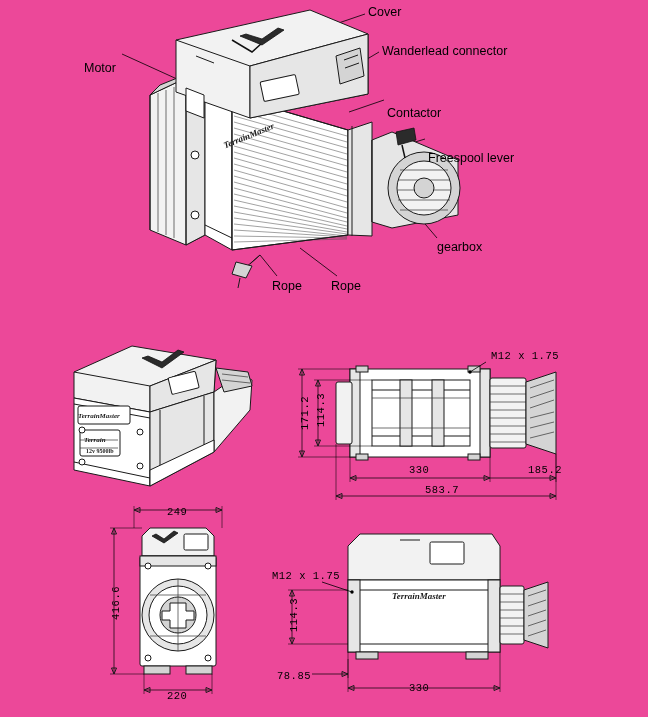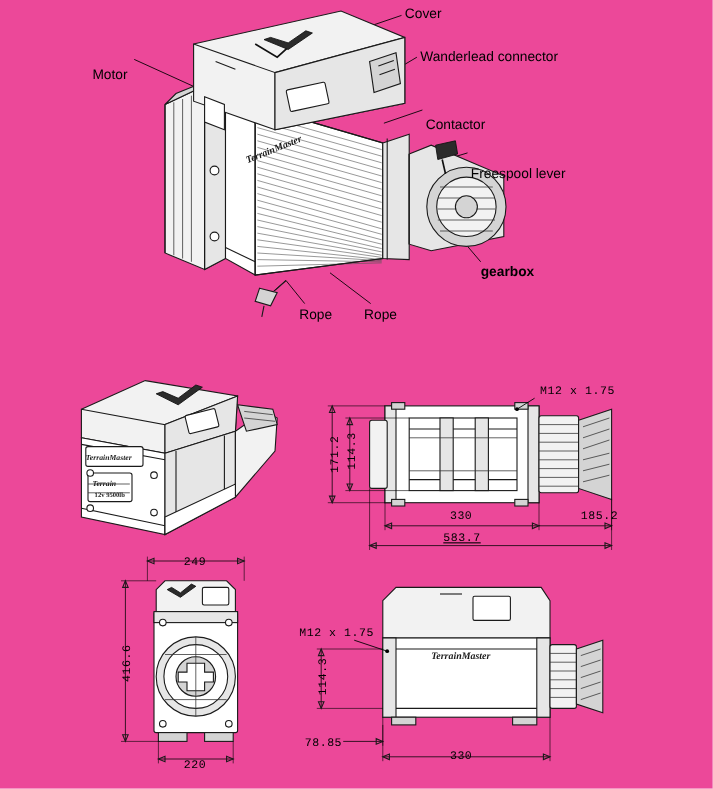--- a/index.html
+++ b/index.html
@@ -384,38 +384,38 @@
       <path class="ln" d="M500 688 L494 685.5 L494 690.5 Z" fill="#000"></path>
     </g>
 
   </svg>
 
   <div class="label" style="left:368px; top:6px;">Cover</div>
   <div class="label" style="left:84px; top:62px;">Motor</div>
   <div class="label" style="left:382px; top:45px;">Wanderlead connector</div>
   <div class="label" style="left:387px; top:107px;">Contactor</div>
   <div class="label" style="left:428px; top:132px;margin-top:20px;">Freespool lever</div>
-  <div class="label" style="left:437px; top:241px;font-weight:bold;">gearbox</div>
+  <div class="label" style="left:437px; top:241px;">gearbox</div>
   <div class="label" style="left:272px; top:280px;">Rope</div>
   <div class="label" style="left:331px; top:280px;">Rope</div>
 
   <div class="brand" style="left:222px; top:141px; transform:rotate(-22deg); transform-origin:left top;">TerrainMaster</div>
   <div class="brand" style="left:78px; top:412px; font-size:7px;">TerrainMaster</div>
   <div class="brand" style="left:84px; top:436px; font-size:7px;">Terrain</div>
   <div class="brand" style="left:86px; top:448px; font-size:6px; font-style:normal;">12v 9500lb</div>
   <div class="brand" style="left:392px; top:591px;">TerrainMaster</div>
 
   <div class="dim" style="left:491px; top:350px;">M12 x 1.75</div>
 
   <div class="dim vert" style="left:299px; top:430px;">171.2</div>
   <div class="dim vert" style="left:315px; top:427px;">114.3</div>
 
   <div class="dim" style="left:409px; top:464px;">330</div>
   <div class="dim" style="left:493px; top:464px;margin-left:35px;">185.2</div>
-  <div class="dim" style="left:403px; top:484px;text-decoration:underline;">583.7</div>
+  <div class="dim" style="left:425px; top:484px;">583.7</div>
 
   <div class="dim" style="left:167px; top:506px;text-align:right;">249</div>
   <div class="dim vert" style="left:110px; top:620px;">416.6</div>
   <div class="dim" style="left:167px; top:690px;">220</div>
 
   <div class="dim" style="left:272px; top:570px;">M12 x 1.75</div>
   <div class="dim vert" style="left:288px; top:632px;">114.3</div>
   <div class="dim" style="left:277px; top:670px;text-align:right;">78.85</div>
   <div class="dim" style="left:409px; top:682px;">330</div>
 

